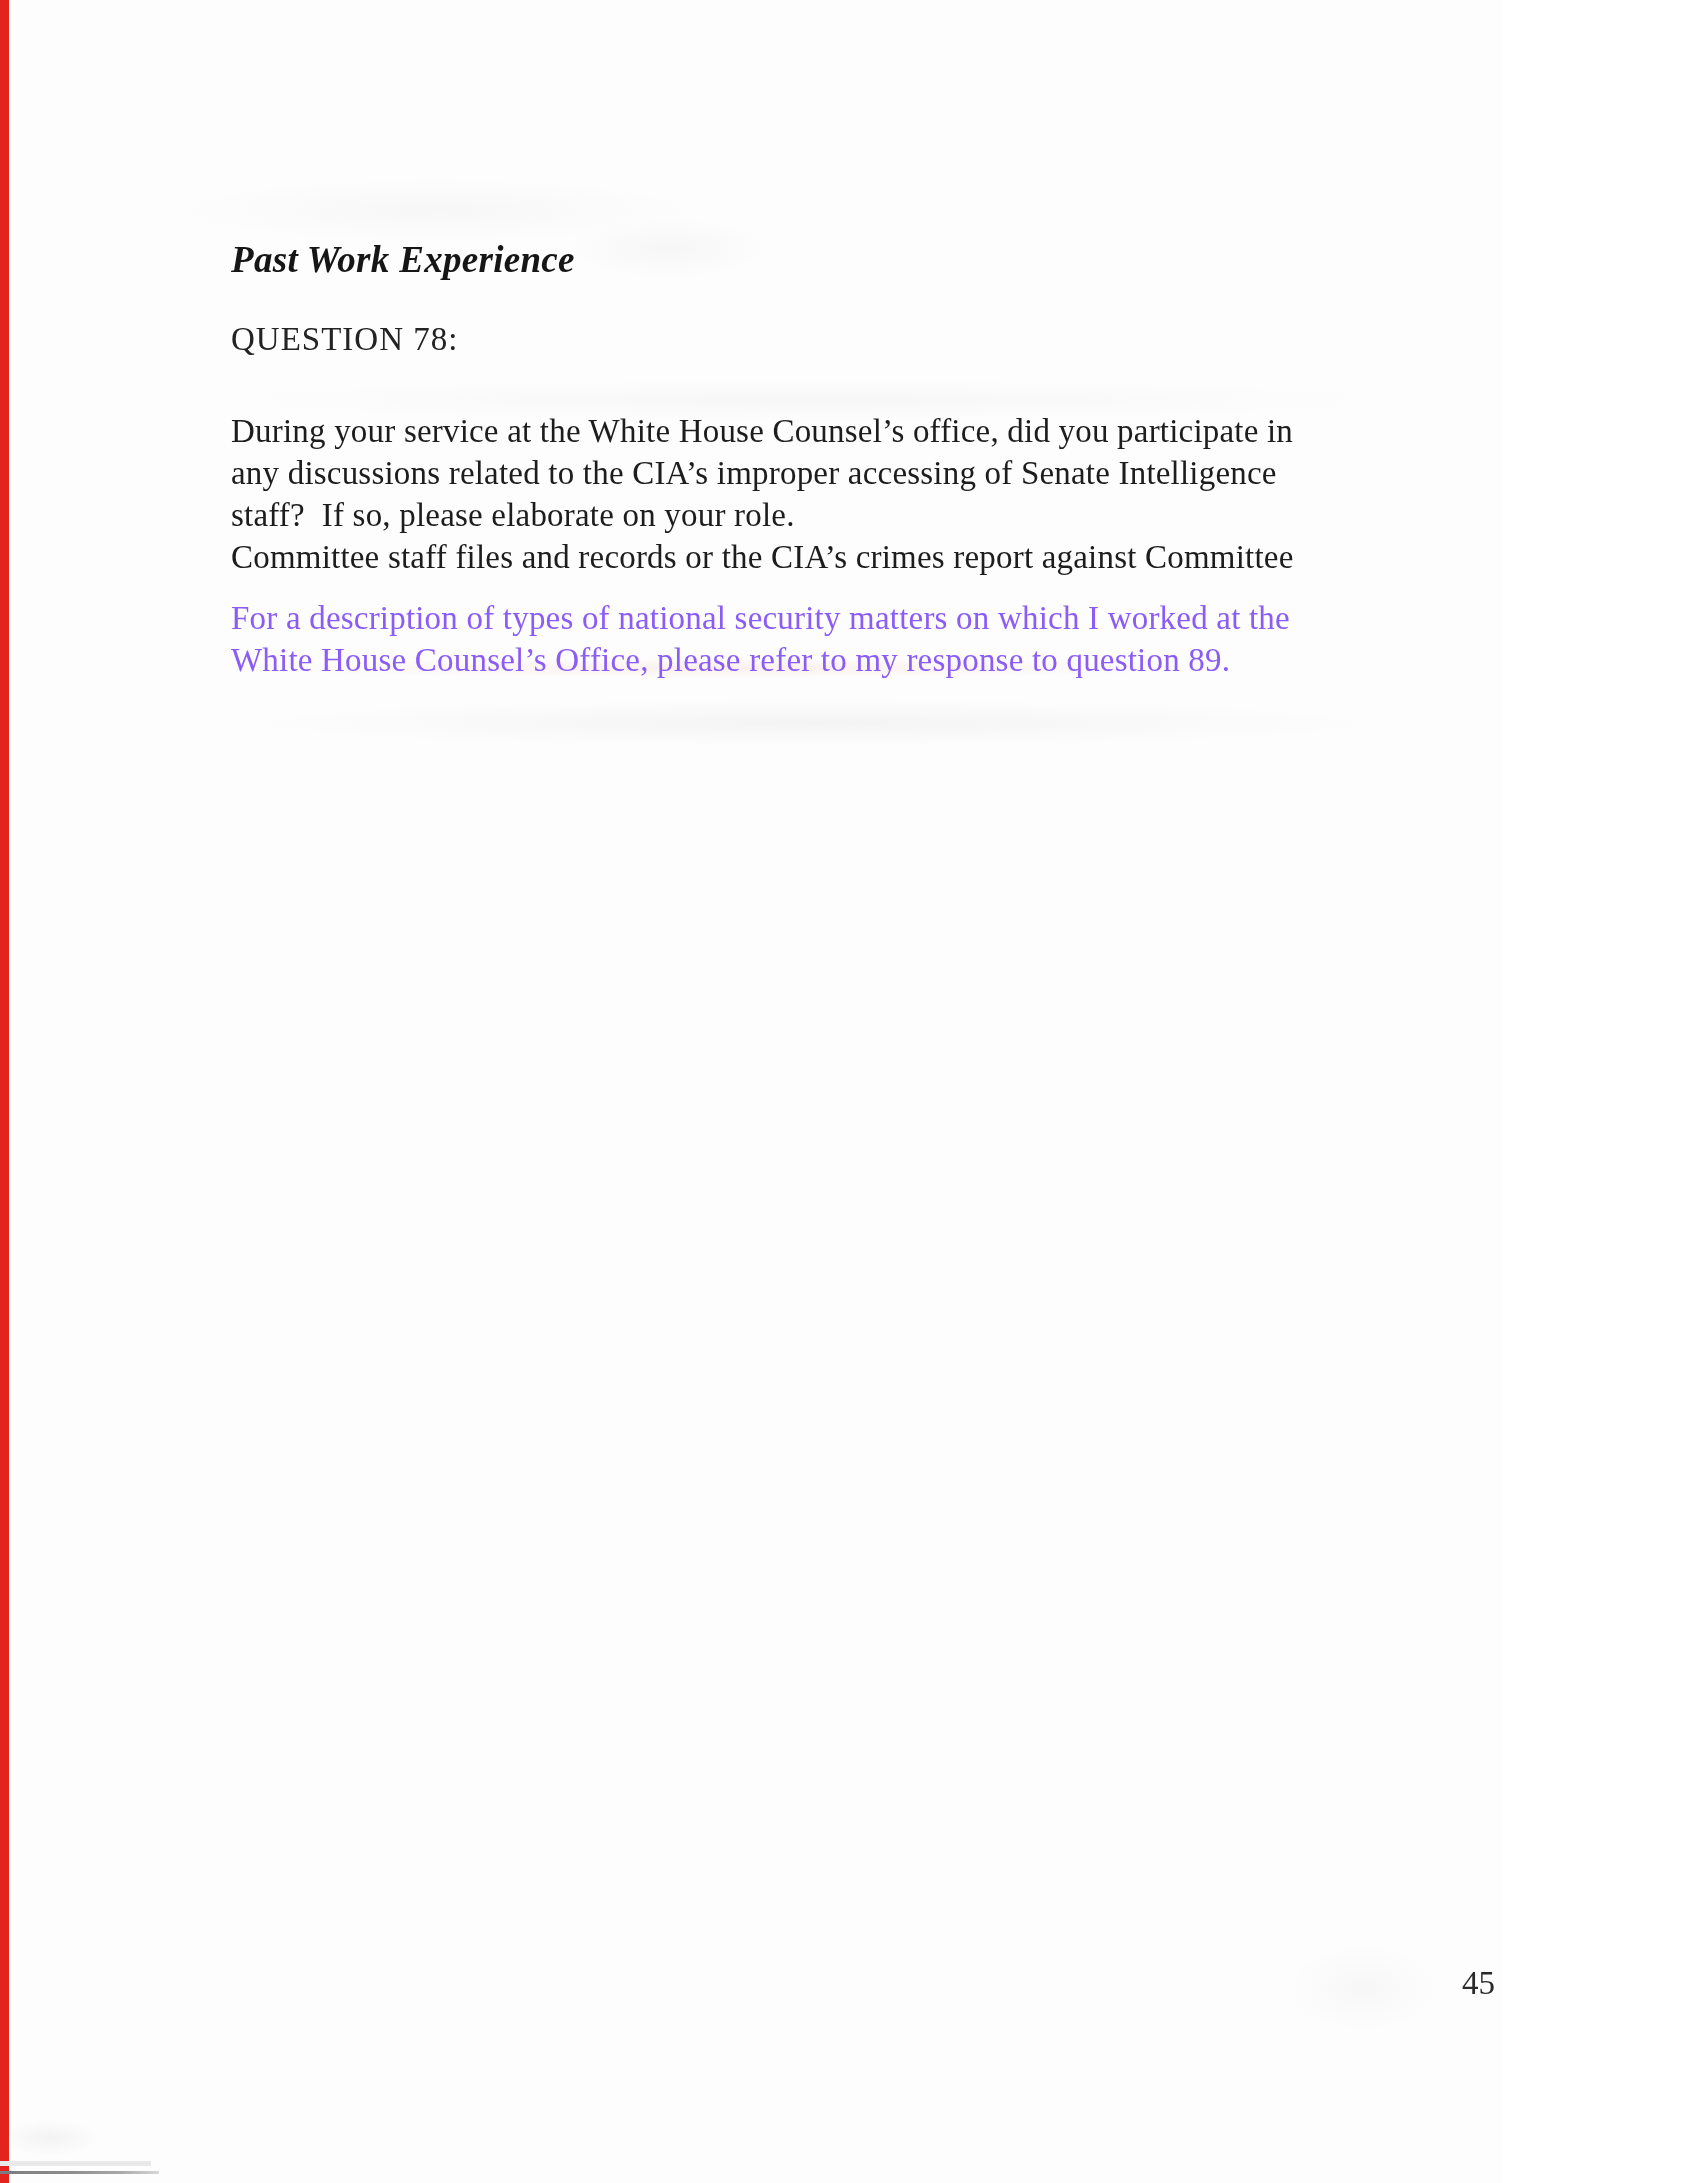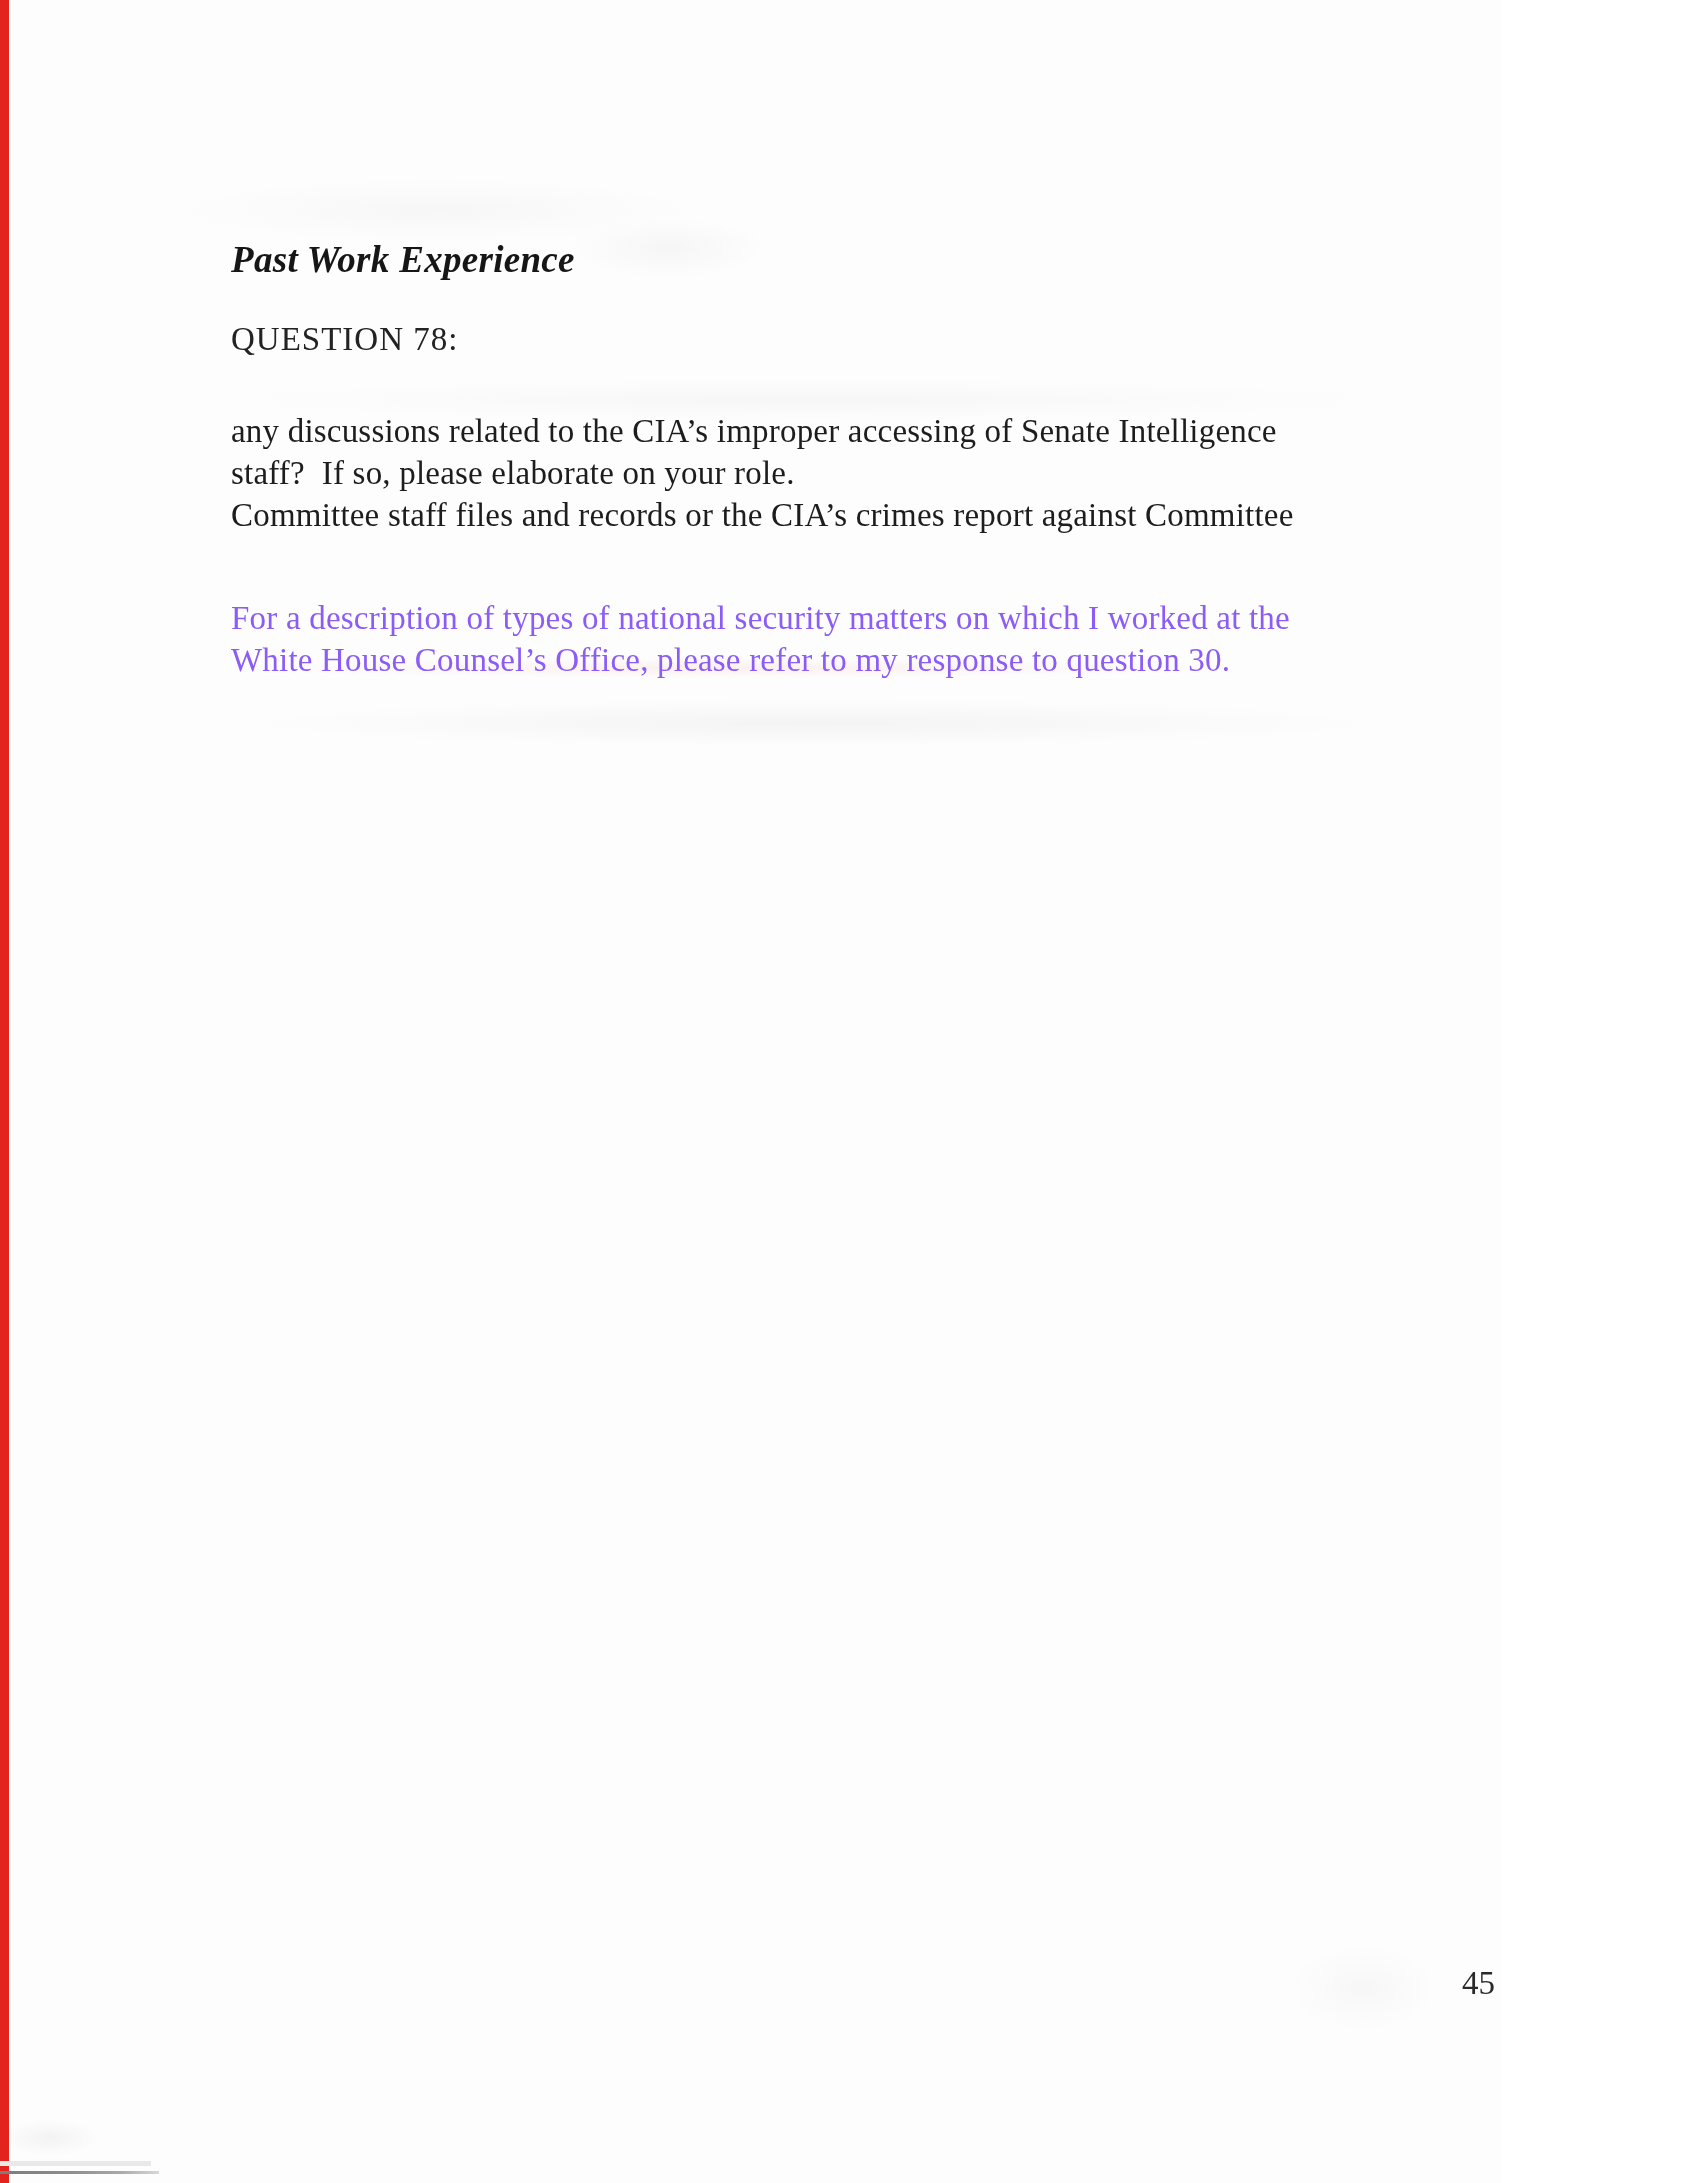--- a/index.html
+++ b/index.html
@@ -124,28 +124,29 @@
   <div class="smudge smudge-4"></div>
   <div class="smudge smudge-5"></div>
   <div class="smudge smudge-6"></div>
   <div class="smudge smudge-7"></div>
 
   <div class="section-heading">Past Work Experience</div>
 
   <div class="question-label">QUESTION 78:</div>
 
   <div class="para question-para">
+    <div class="line">During your service at the White House Counsel’s office, did you participate in</div>
     <div class="line">any discussions related to the CIA’s improper accessing of Senate Intelligence</div>
     <div class="line">staff?  If so, please elaborate on your role.</div>
     <div class="line">Committee staff files and records or the CIA’s crimes report against Committee</div>
   </div>
 
   <div class="para answer-para">
     <div class="line">For a description of types of national security matters on which I worked at the</div>
-    <div class="line">White House Counsel’s Office, please refer to my response to question 30.</div>
+    <div class="line">White House Counsel’s Office, please refer to my response to question 89.</div>
   </div>
 
   <div class="page-number">45</div>
 
   <div class="scan-line-light"></div>
   <div class="scan-line-dark"></div>
 
 </div>
 
 

